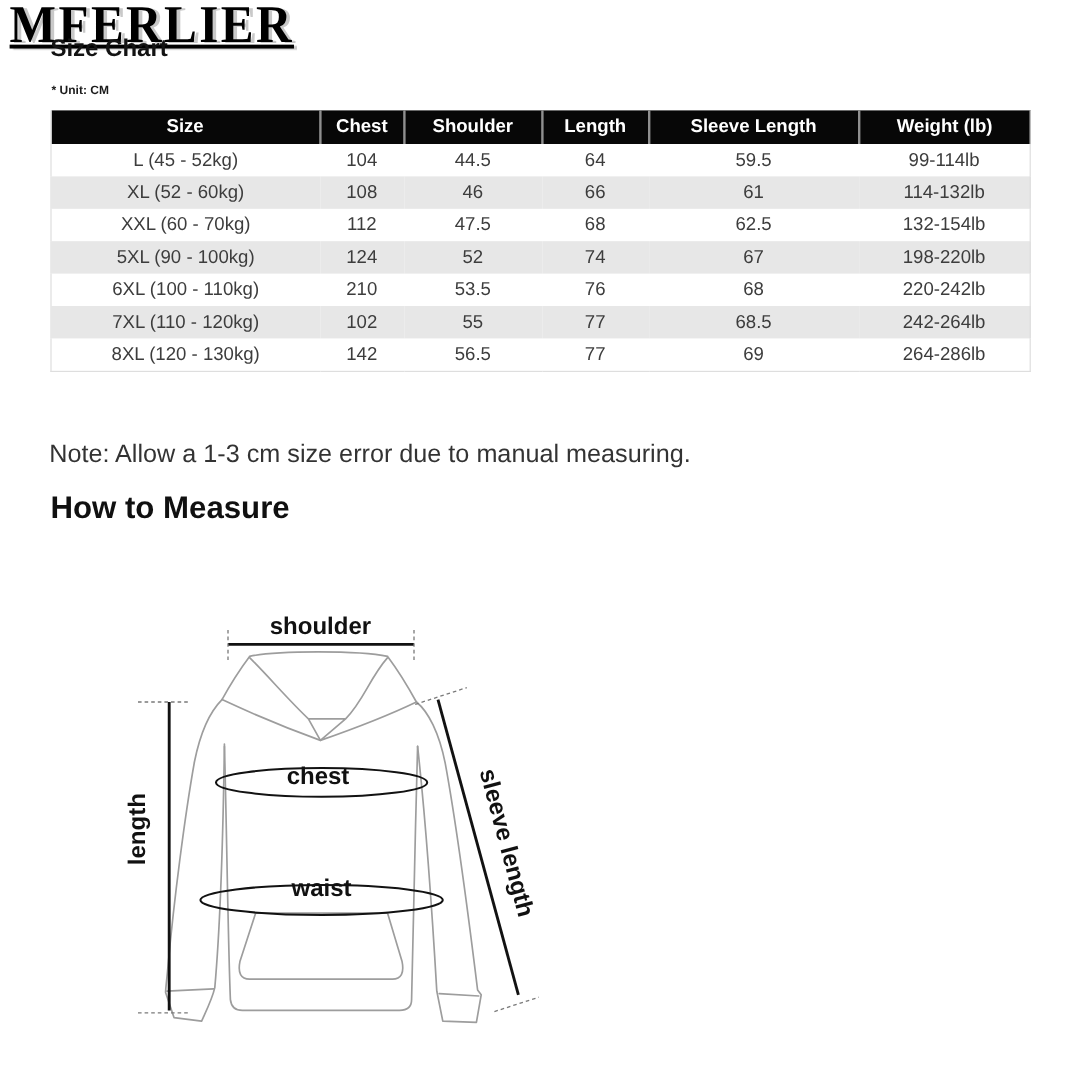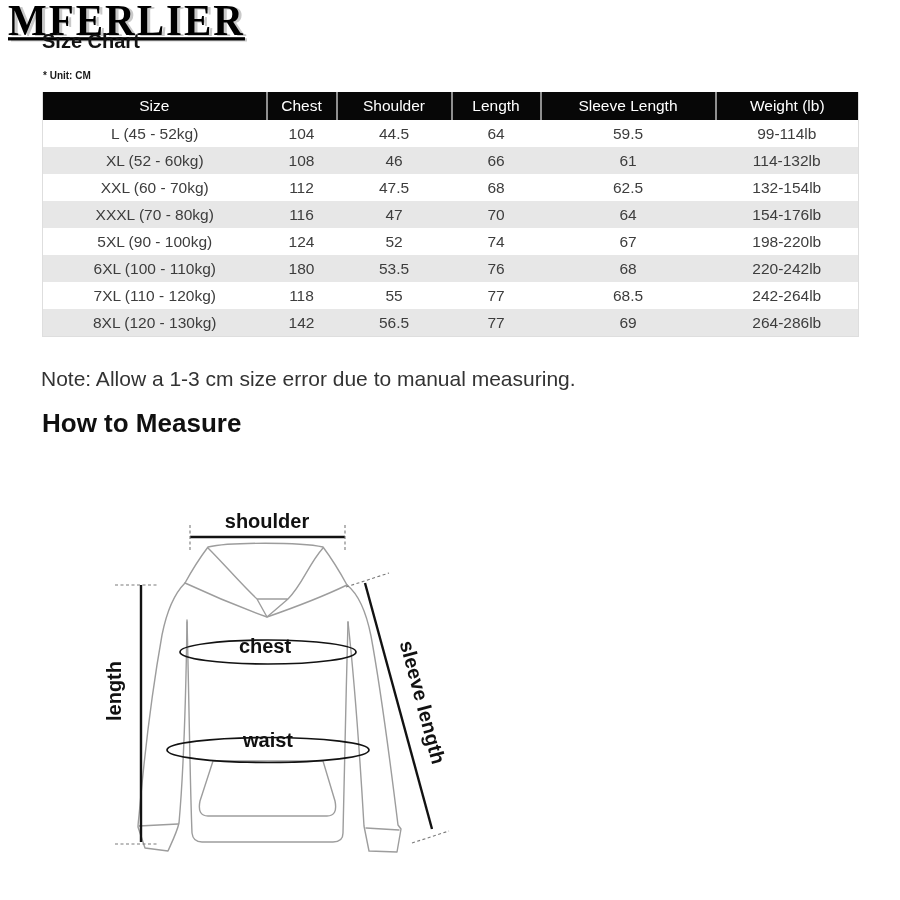--- a/index.html
+++ b/index.html
@@ -16,21 +16,21 @@
   .title{position:absolute;left:42px;top:30px;margin:0;
          font-size:20px;font-weight:700;color:#131313;}
 
   .unit{position:absolute;left:43px;top:70px;font-size:10px;font-weight:700;color:#1a1a1a;text-align:right;}
 
   table.sizes{position:absolute;left:42px;top:92px;width:816px;
               border-collapse:collapse;table-layout:fixed;
               font-size:15.5px;color:#3d3d3d;
               border-left:1px solid #dedede;border-right:1px solid #dedede;
               border-bottom:1px solid #dedede;}
-  .sizes th{background:#070707;color:#ffffff;font-weight:400;height:28px;
+  .sizes th{background:#070707;color:#ffffff;font-weight:700;height:28px;
             font-size:15.5px;text-align:center;padding:0;}
   .sizes th + th{border-left:2px solid #8f8f8f;}
   .sizes td{height:27px;text-align:center;padding:0;}
   .sizes tbody tr:nth-child(even){background:#e7e7e7;}
 
   .note{position:absolute;left:41px;top:367px;font-size:21px;color:#333333;}
 
   .h2m{position:absolute;left:42px;top:408px;margin:0;
        font-size:26px;font-weight:700;color:#101010;}
   .desc{position:absolute;left:42px;top:462px;font-size:16.5px;color:#3a3a3a;}
@@ -88,46 +88,38 @@
       </tr>
       <tr>
         <td>XXL (60 - 70kg)</td>
         <td>112</td>
         <td>47.5</td>
         <td>68</td>
         <td>62.5</td>
         <td>132-154lb</td>
       </tr>
       <tr>
-        <td>XXXL (70 - 80kg)</td>
-        <td>116</td>
-        <td>47</td>
-        <td>70</td>
-        <td>64</td>
-        <td>154-176lb</td>
-      </tr>
-      <tr>
         <td>5XL (90 - 100kg)</td>
         <td>124</td>
         <td>52</td>
         <td>74</td>
         <td>67</td>
         <td>198-220lb</td>
       </tr>
       <tr>
         <td>6XL (100 - 110kg)</td>
-        <td>180</td>
+        <td>210</td>
         <td>53.5</td>
         <td>76</td>
         <td>68</td>
         <td>220-242lb</td>
       </tr>
       <tr>
         <td>7XL (110 - 120kg)</td>
-        <td>118</td>
+        <td>102</td>
         <td>55</td>
         <td>77</td>
         <td>68.5</td>
         <td>242-264lb</td>
       </tr>
       <tr>
         <td>8XL (120 - 130kg)</td>
         <td>142</td>
         <td>56.5</td>
         <td>77</td>

